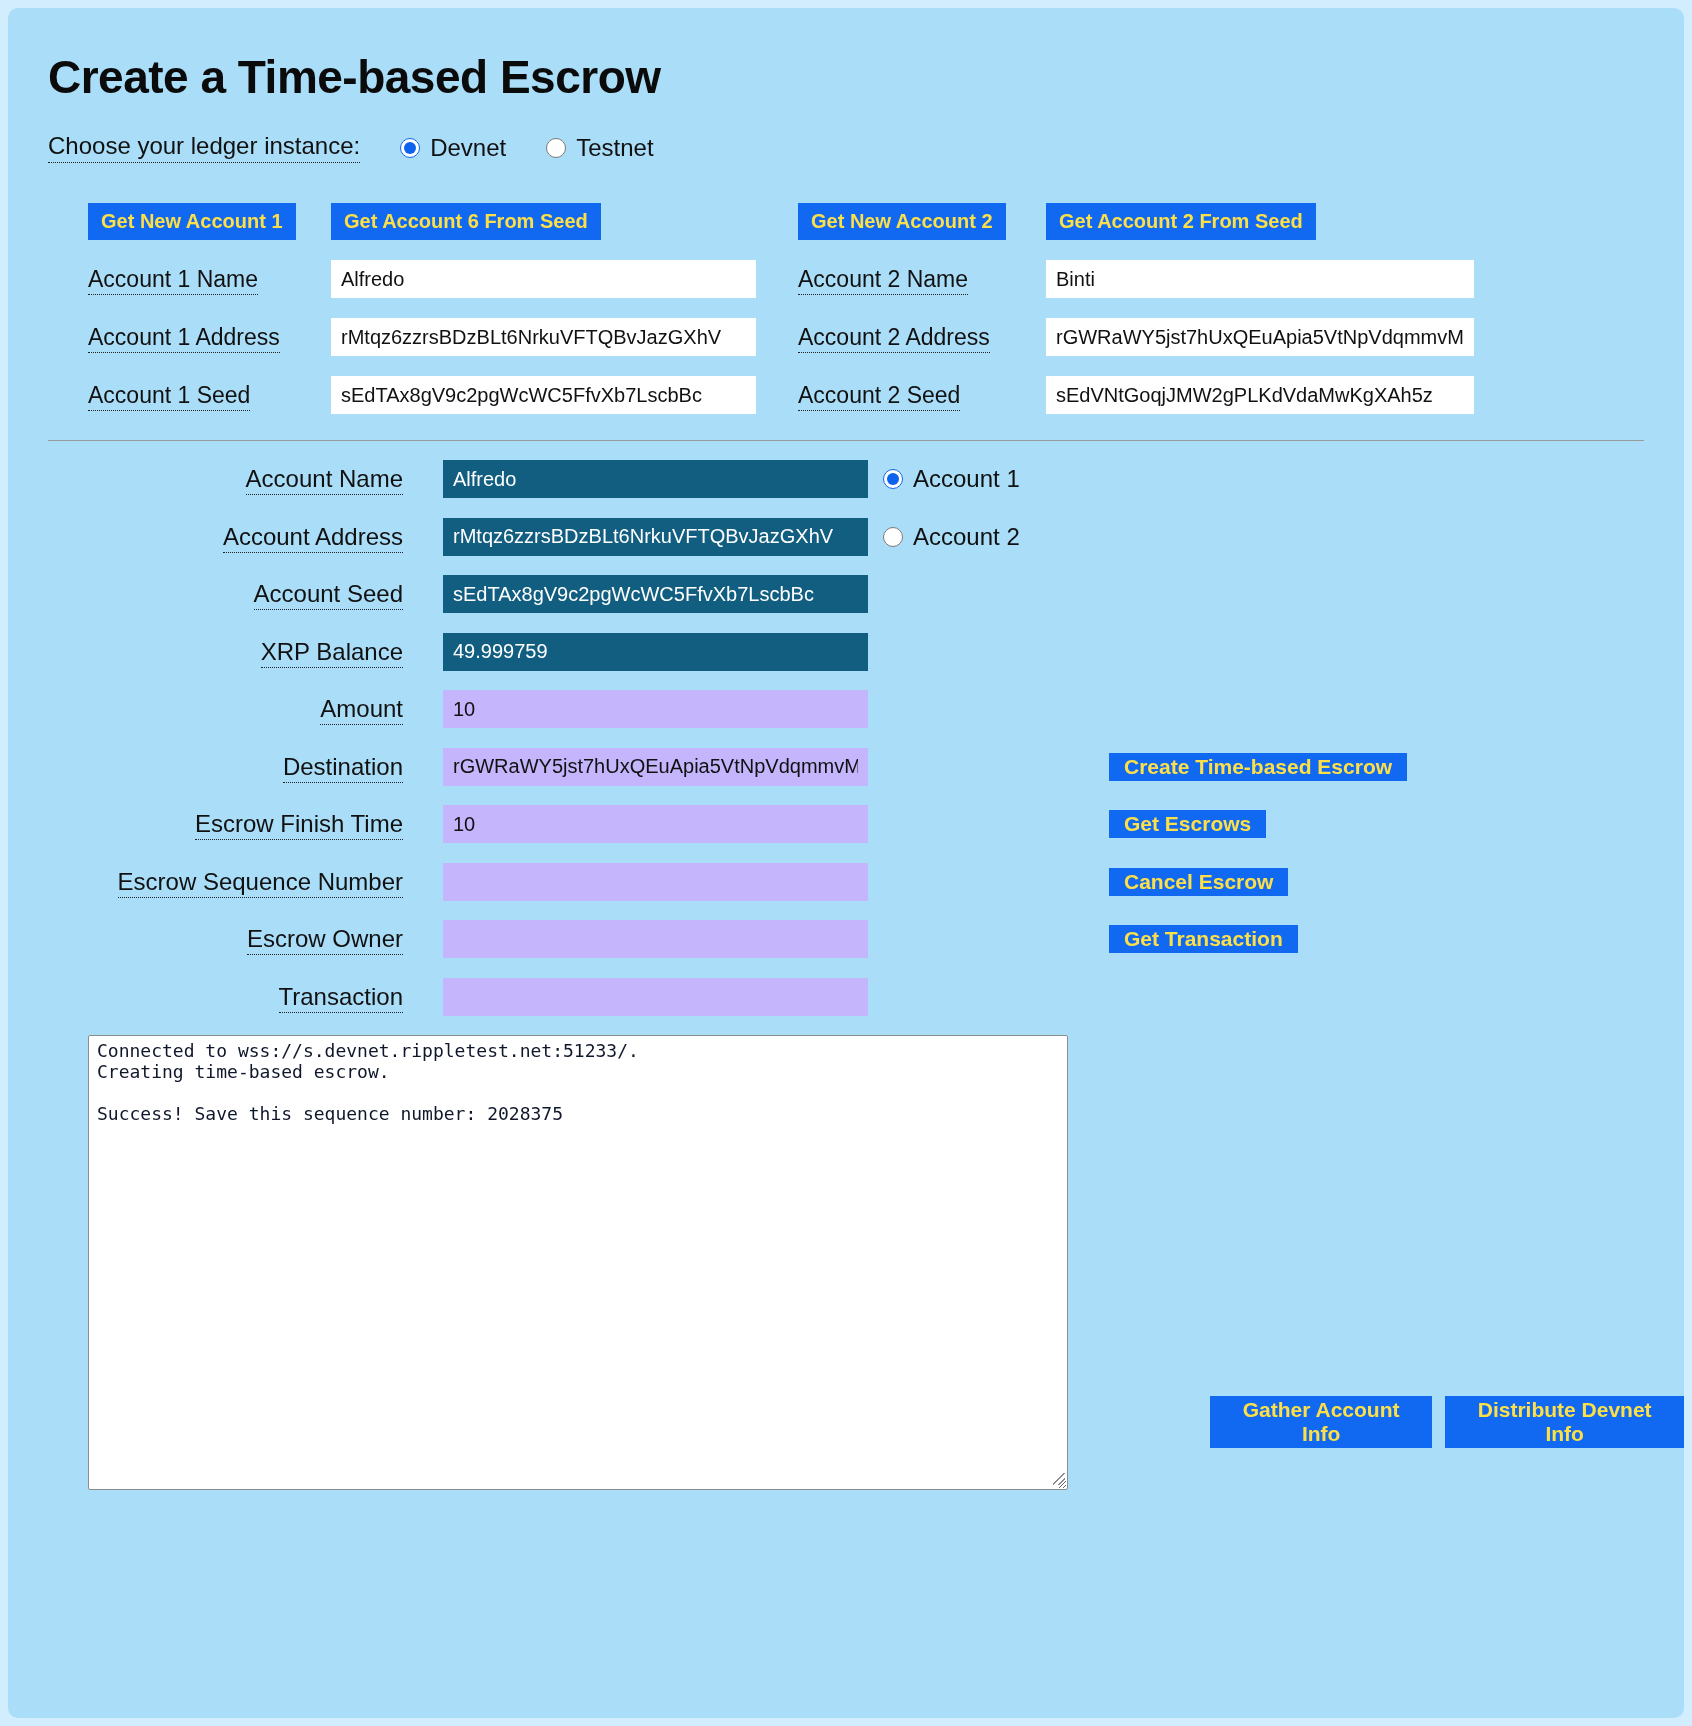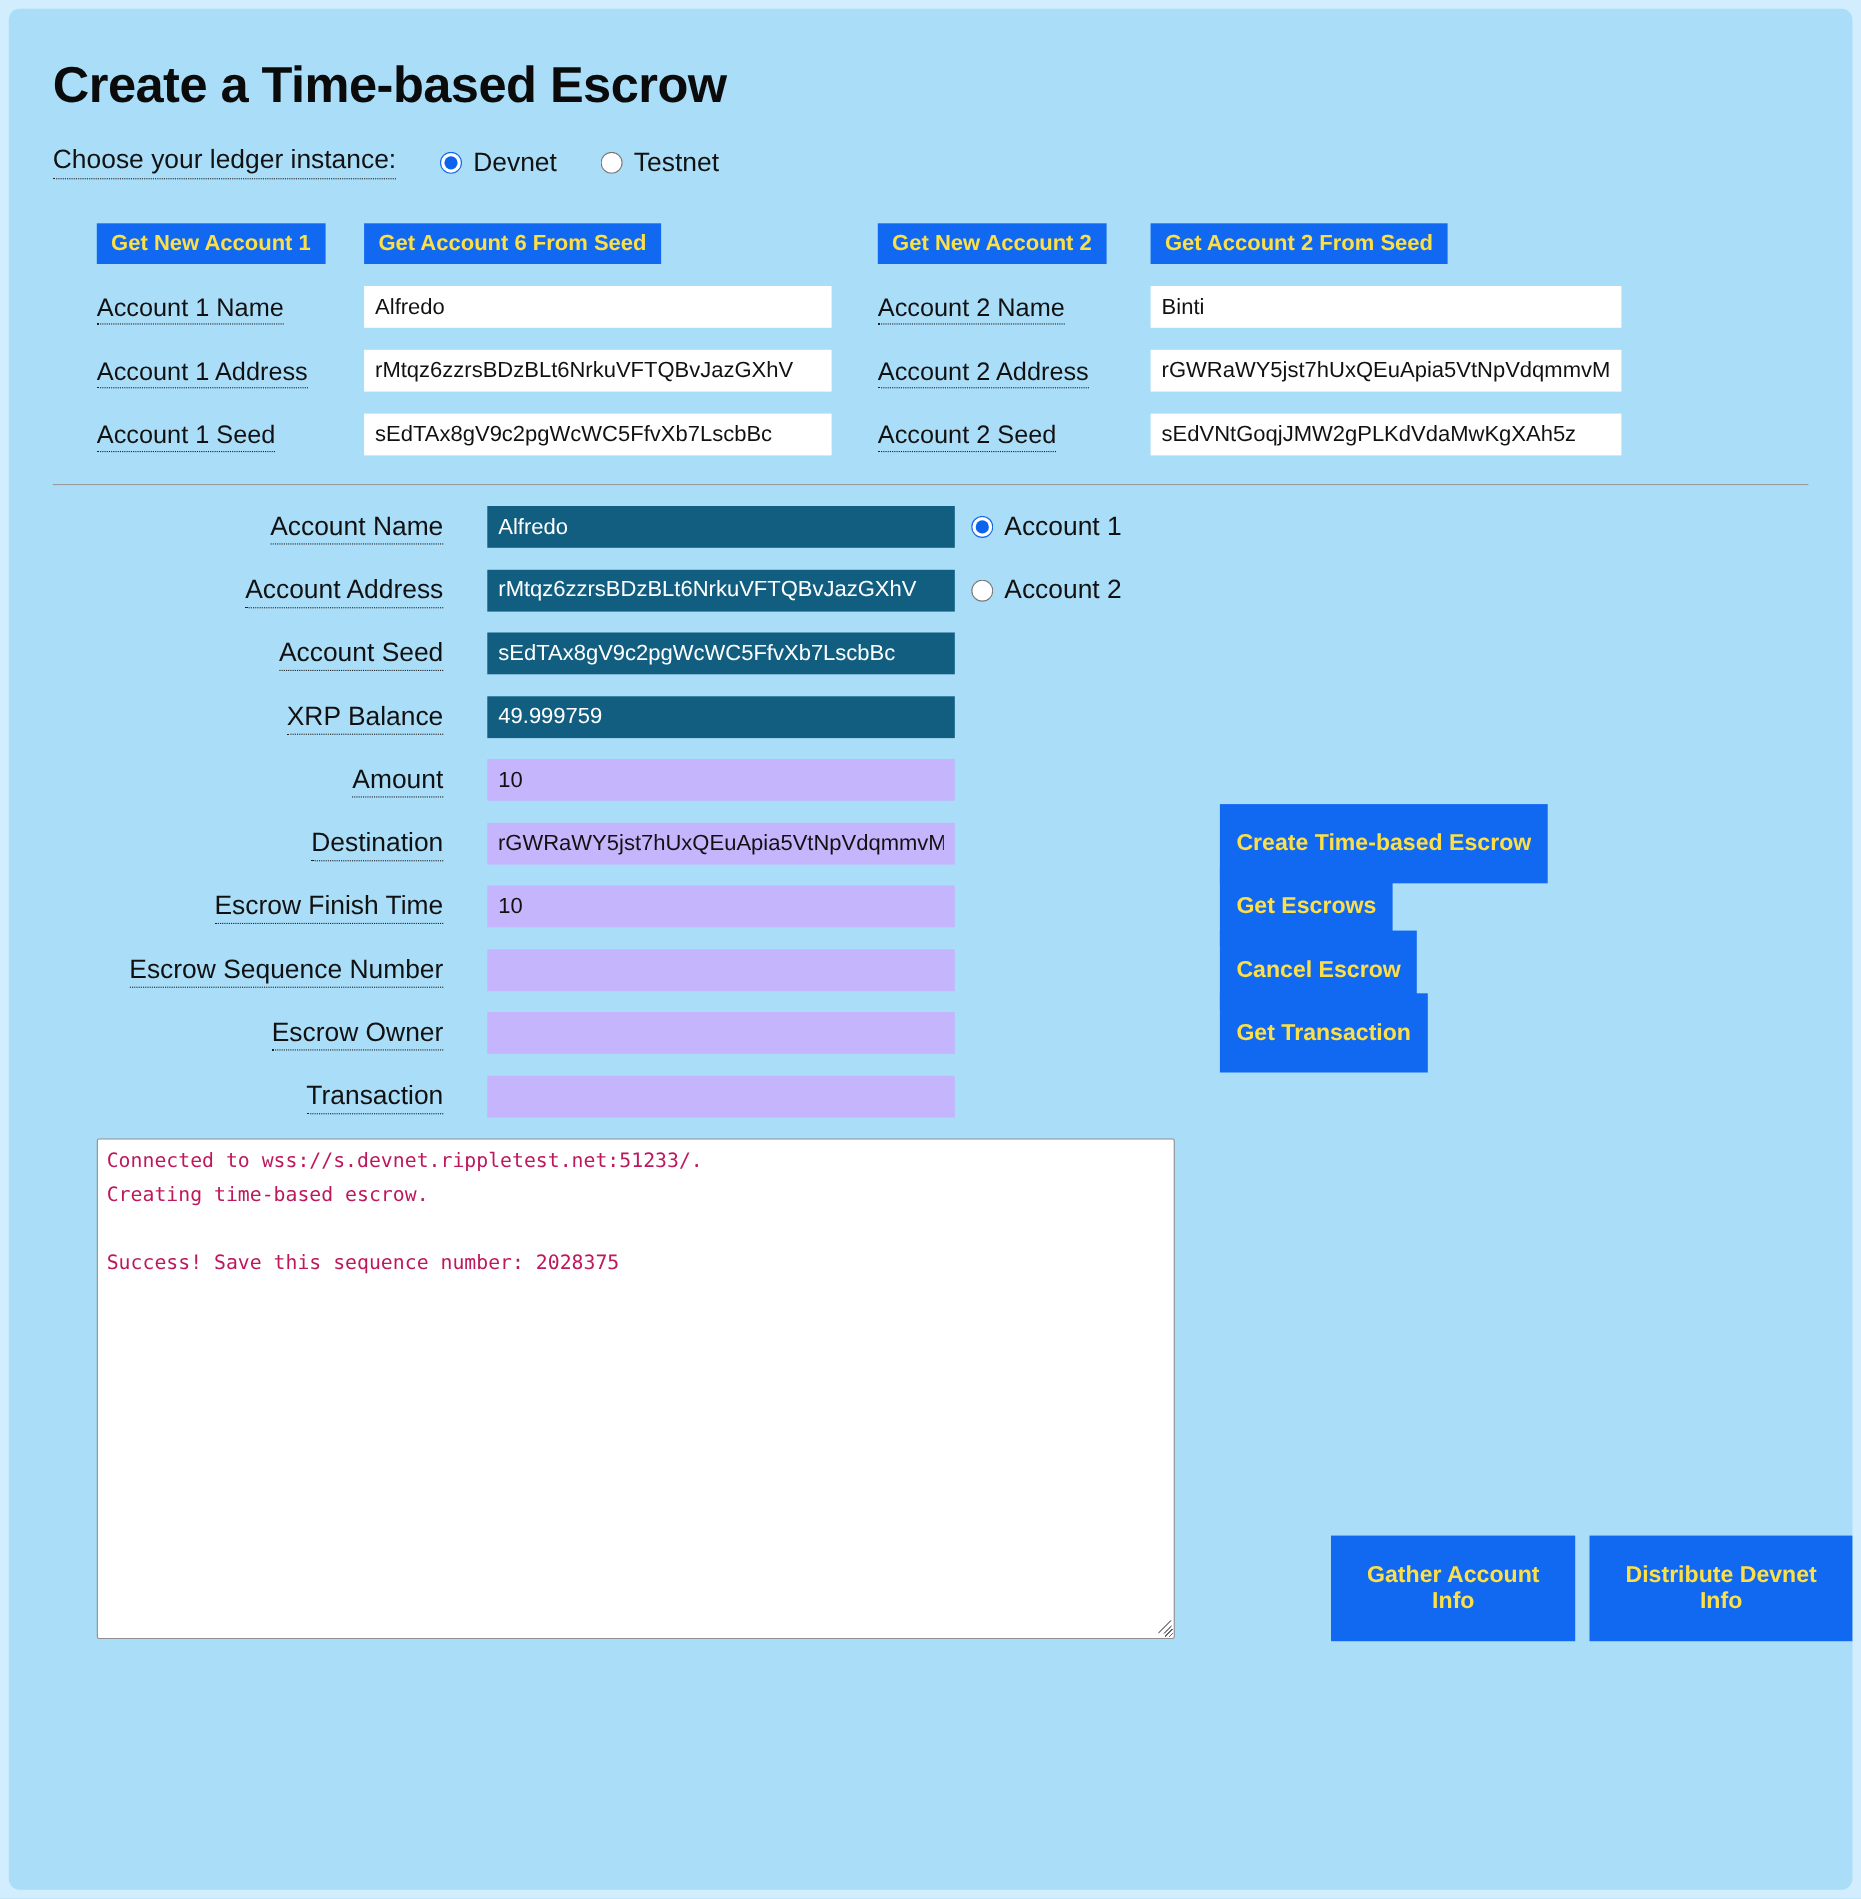--- a/index.html
+++ b/index.html
@@ -46,21 +46,21 @@
     font-family: "Liberation Sans", sans-serif;
     font-size: 20px; padding: 0 10px; color: #111;
   }
   .btn {
     background: #1168f1; color: #fde047;
     border: none; cursor: pointer;
     font-family: "Liberation Sans", sans-serif;
     font-weight: bold; font-size: 20px;
     padding: 7px 13px;
   }
-  .btn-lg { font-size: 21px; padding: 24px 15px; }
+  .btn-lg { font-size: 21px; padding: 2px 15px; }
 
   hr.divider { margin: 26px 0 0 0; border: none; border-top: 1px solid #9a9a9a; }
 
   .middle { margin-top: 19px; }
   .mrow { display: flex; align-items: center; height: 38px; margin-bottom: 19.5px; }
   .mlabel { width: 355px; text-align: right; font-size: 24px; }
   .mfield {
     margin-left: 40px; width: 425px; height: 38px;
     border: none; background: #c4b5fd;
     font-family: "Liberation Sans", sans-serif;
@@ -70,22 +70,22 @@
   .mradio { margin-left: 15px; }
   .mbtn-slot { margin-left: 241px; }
 
   .ta-wrap { position: relative; margin-left: 40px; margin-top: 11px; width: 980px; }
   textarea.results {
     display: block;
     width: 980px; height: 455px;
     border: 1px solid #8e8e8e; border-radius: 2px;
     background: #ffffff;
     font-family: "DejaVu Sans Mono", "Liberation Mono", monospace;
-    font-size: 18px; line-height: 31px;
-    padding: 4px 8px; color: #be185d;
+    font-size: 18px; line-height: 21px;
+    padding: 4px 8px; color: #0f172a;
     resize: both;
   }
   .grip {
     position: absolute; right: 3px; bottom: 5px;
     width: 12px; height: 12px; pointer-events: none;
     background: linear-gradient(135deg,
       transparent 0 44%, #8a8a8a 44% 52%,
       transparent 52% 68%, #8a8a8a 68% 76%,
       transparent 76% 100%);
   }

